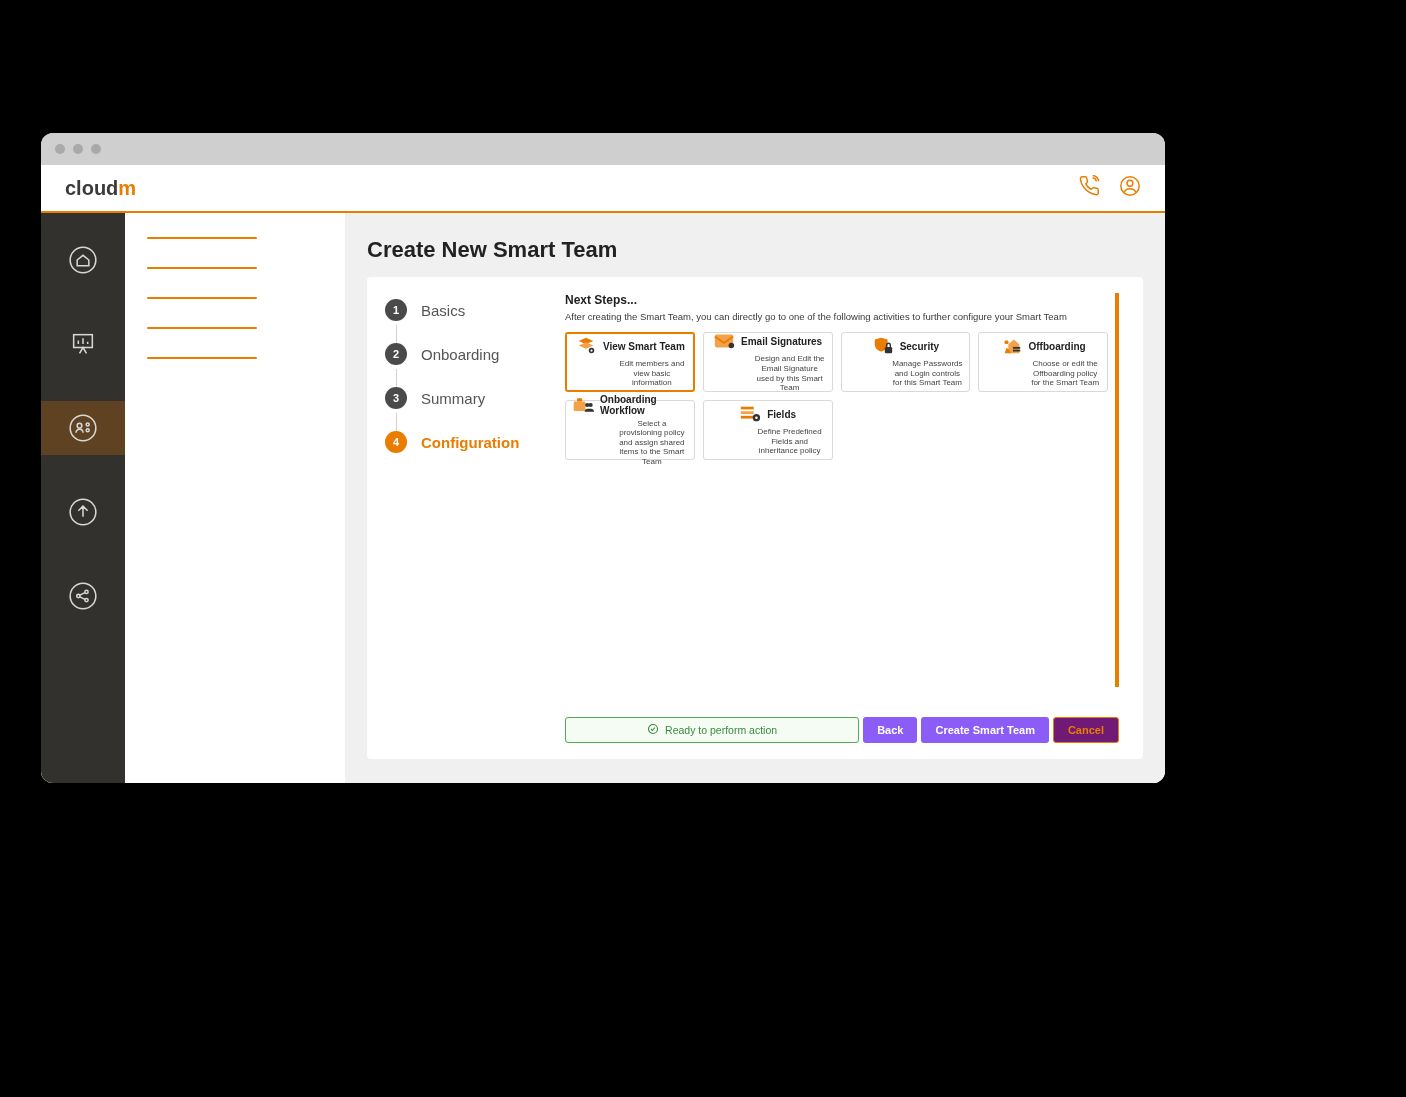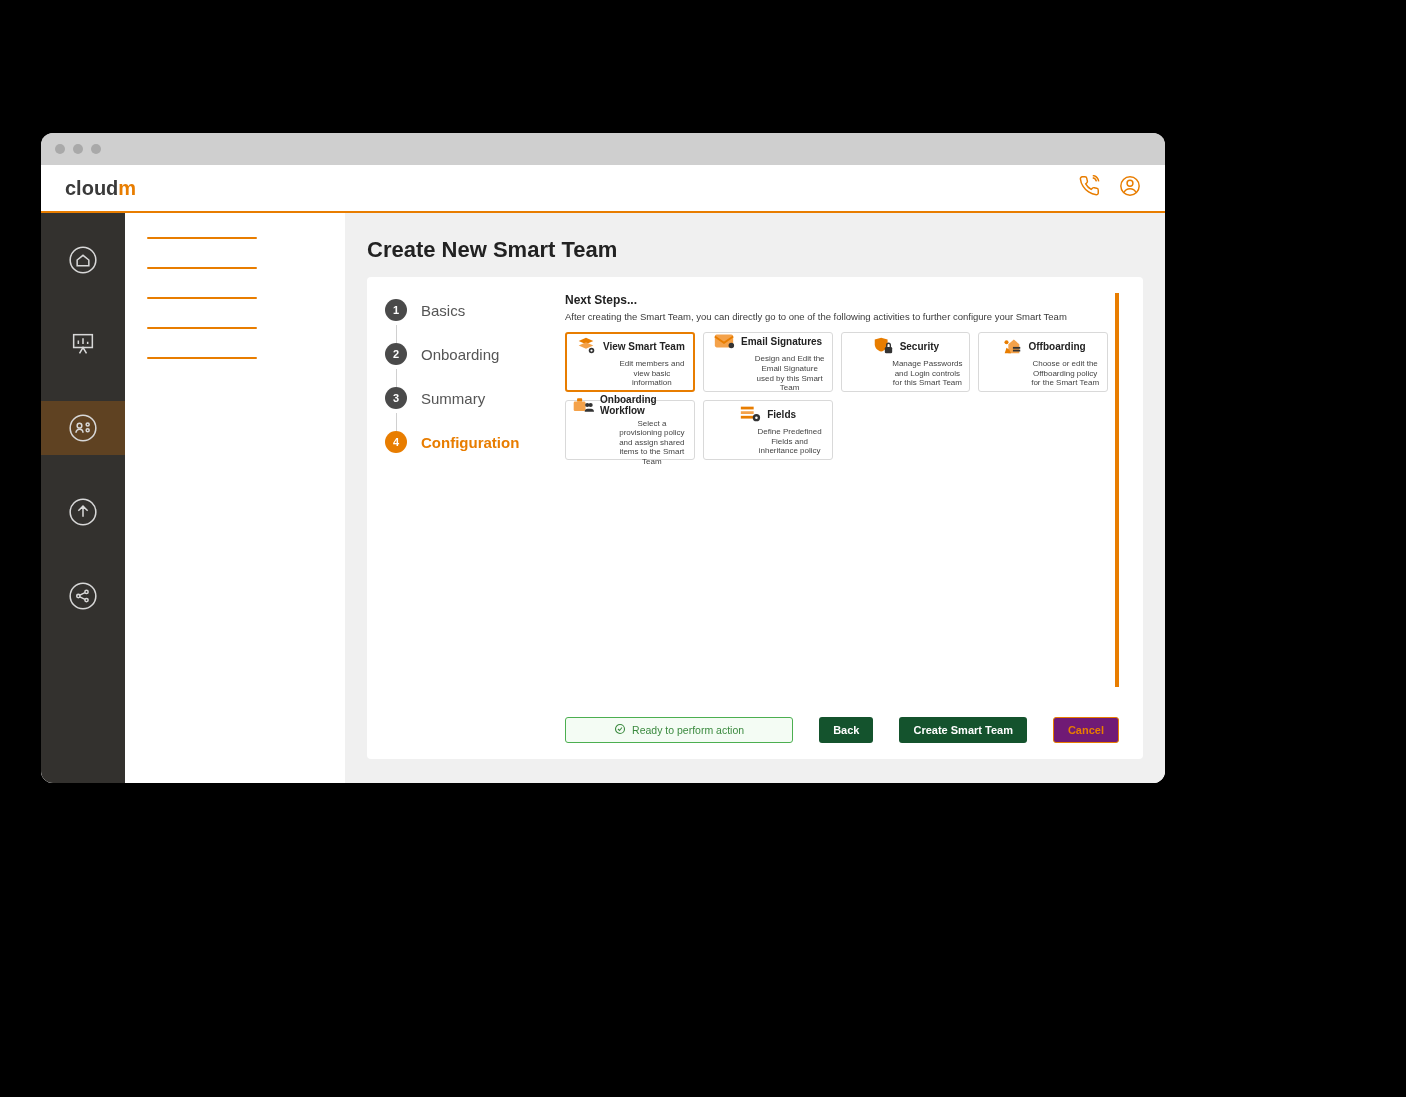--- a/index.html
+++ b/index.html
@@ -34,24 +34,24 @@
   .panel-inner{flex:1;border-right:4px solid #e87d00;padding-right:7px;}
   .next-title{font-size:12px;font-weight:700;color:#222;margin-bottom:4px;}
   .next-sub{font-size:9.5px;color:#3a3a3a;margin-bottom:10px;}
   .grid{display:grid;grid-template-columns:1fr 1fr 1fr 1fr;gap:8px;}
   .tile{border:1px solid #d9d9d9;border-radius:3px;height:60px;display:flex;flex-direction:column;align-items:center;justify-content:center;gap:3px;padding:4px 6px;}
   .tile.selected{border:2px solid #e87d00;}
   .tile-head{display:flex;align-items:center;gap:6px;}
   .tile-title{font-size:10px;font-weight:700;color:#222;}
   .tile-desc{font-size:8px;color:#444;text-align:center;line-height:1.2;margin-left:44px;}
   .tile .ic{width:22px;height:20px;display:flex;align-items:center;justify-content:center;}
-  .footer{display:flex;gap:26px;align-items:center;padding-top:30px;}
+  .footer{display:flex;gap:4px;align-items:center;padding-top:30px;}
   .status{flex:1;border:1px solid #4caf50;background:#f4fcf4;border-radius:3px;height:26px;display:flex;align-items:center;justify-content:center;gap:6px;font-size:10.5px;color:#3b8a3f;}
   .btn{height:26px;padding:0 14px;border-radius:3px;font-size:11px;font-weight:600;cursor:pointer;border:none;}
-  .btn-primary{background:#14532d;color:#fff;}
+  .btn-primary{background:#8b5cf6;color:#fff;}
   .btn-outline{background:#701a75;color:#e87d00;border:1px solid #e87d00;}
 </style>
 </head>
 <body>
 
 <div class="window">
   <div class="titlebar">
     <div class="dot"></div>
     <div class="dot"></div>
     <div class="dot"></div>

